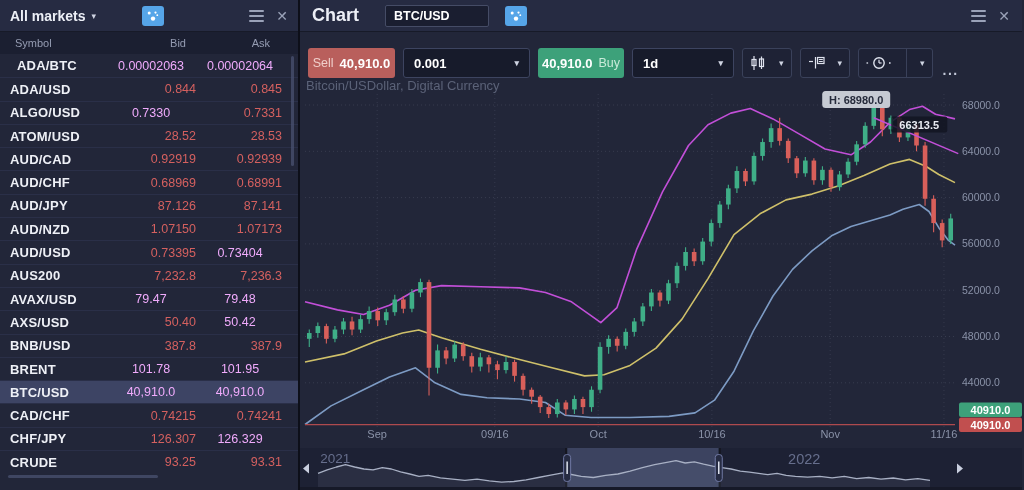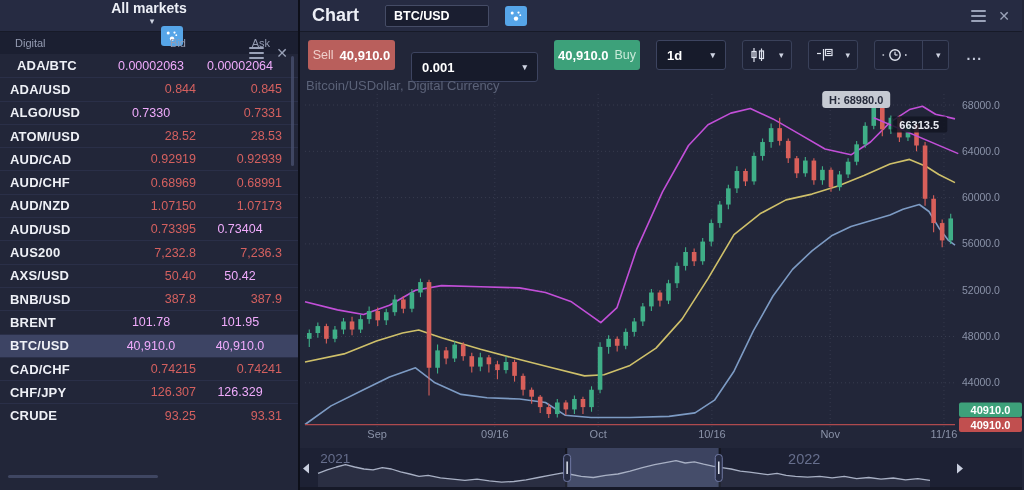--- a/index.html
+++ b/index.html
@@ -1,21 +1,21 @@
 <!DOCTYPE html>
 <html><head>
 <meta charset="utf-8">
 <style>
   html,body{margin:0;padding:0;width:1024px;height:490px;overflow:hidden;background:#10121d;}
   *{box-sizing:border-box;}
   body{font-family:"Liberation Sans", sans-serif;}
   .app{display:flex;width:1024px;height:490px;background:#222639;}
   
   .left-panel{position:relative;width:300px;height:490px;background:#222639;border-right:2px solid #0d0f19;flex:none;overflow:hidden;}
-  .lp-header{height:32px;background:#262b42;display:flex;align-items:center;padding:0 10px;border-bottom:1px solid #171a28;flex-direction:column;}
+  .lp-header{height:32px;background:#262b42;display:flex;align-items:center;padding:0 10px;border-bottom:1px solid #171a28;}
   .lp-title{color:#eceff6;font-size:14px;font-weight:bold;}
   .caret{font-size:9px;color:#cfd4e2;margin-left:6px;}
   .icon-blue{width:22px;height:20px;background:#56a5e8;border-radius:3px;display:flex;align-items:center;justify-content:center;flex:none;}
   .lp-header .icon-blue{margin-left:46px;}
   .hdr-right{margin-left:auto;display:flex;align-items:center;gap:12px;}
   .menu-ic{display:flex;flex-direction:column;gap:3px;cursor:pointer;}
   .menu-ic i{display:block;width:15px;height:2px;background:#9aa2b8;border-radius:1px;}
   .close-ic{color:#9aa2b8;font-size:14px;line-height:14px;cursor:pointer;}
   .lp-cols{height:22px;background:#1b1f31;display:flex;align-items:center;color:#959cb2;font-size:11px;}
   .c-sym{flex:1;padding-left:15px;}
@@ -31,31 +31,31 @@
   .g{color:#f0abfc;text-align:center;}
   .r{color:#d4605f;}
   .vscroll{position:absolute;right:4px;top:56px;width:3px;height:110px;background:#4a5170;border-radius:2px;opacity:.75;}
   .hscroll{position:absolute;left:8px;top:475px;height:3px;width:150px;background:#4a5170;border-radius:2px;opacity:.75;}
   
   .right-panel{position:relative;width:722px;height:490px;flex:none;background:#222639;}
   .rp-header{height:32px;background:#262b42;display:flex;align-items:center;padding:0 12px;border-bottom:1px solid #171a28;}
   .rp-title{color:#eceff6;font-size:18px;font-weight:bold;}
   .sym-input{margin-left:26px;width:104px;height:22px;background:#1a1e30;border:1px solid #454c66;border-radius:2px;color:#ffffff;font-weight:bold;font-size:12.5px;padding:0 8px;font-family:"Liberation Sans",sans-serif;outline:none;}
   .rp-header .icon-blue{margin-left:16px;}
-  .toolbar{height:46px;display:flex;align-items:center;padding:0 8px;gap:16px;}
+  .toolbar{height:46px;display:flex;align-items:flex-end;padding:0 8px;gap:8px;}
   .btn{height:30px;border-radius:3px;display:flex;align-items:center;justify-content:center;gap:6px;cursor:pointer;flex:none;}
   .btn-sell{width:87px;background:#b95f5c;}
   .btn-buy{width:86px;background:#3da17a;}
   .btn .side{font-size:12.5px;}
   .btn-sell .side{color:#f0cfcb;}
   .btn-buy .side{color:#c9ead9;}
   .btn .price{color:#ffffff;font-weight:bold;font-size:13px;}
   .dd{height:30px;background:#171b2b;border:1px solid #3d4460;border-radius:3px;display:flex;align-items:center;justify-content:space-between;padding:0 10px;color:#ffffff;font-weight:bold;font-size:13px;cursor:pointer;flex:none;}
   .dd-qty{width:127px;margin-top:24px;}
-  .dd-tf{width:70px;}
+  .dd-tf{width:102px;}
   .icon-btn{height:30px;background:#1e2235;border:1px solid #3a415a;border-radius:3px;display:flex;align-items:center;padding:0 7px;gap:7px;cursor:pointer;flex:none;}
   .icon-btn svg{display:block;}
   .split{padding:0;}
   .split .seg{height:100%;display:flex;align-items:center;padding:0 7px;}
   .split .seg + .seg{border-left:1px solid #3a415a;}
   .more{color:#c3c9d9;font-weight:bold;font-size:14px;letter-spacing:1.5px;margin-left:2px;cursor:pointer;}
   .chart-wrap{position:relative;width:722px;height:370px;}
   .chart-sub{position:absolute;left:6px;top:0;color:#5b6278;font-size:13px;pointer-events:none;}
   svg text{font-family:"Liberation Sans",sans-serif;}
   .navigator{position:relative;width:722px;height:42px;}
@@ -80,21 +80,21 @@
       <span class="hdr-right">
         <span class="menu-ic">
             <i></i>
             <i></i>
             <i></i>
           </span>
         <span class="close-ic">✕</span>
       </span>
     </div>
     <div class="lp-cols">
-      <span class="c-sym">Digital</span>
+      <span class="c-sym">Symbol</span>
       <span class="c-bid">Bid</span>
       <span class="c-ask">Ask</span>
     </div>
     <div class="rows" id="market-rows">
         <div class="mrow">
           <span class="m-sym">ADA/BTC</span>
           <span class="m-bid g">0.00002063</span>
           <span class="m-ask g">0.00002064</span>
         </div>
         <div class="mrow">
@@ -116,33 +116,43 @@
           <span class="m-sym">AUD/CAD</span>
           <span class="m-bid r">0.92919</span>
           <span class="m-ask r">0.92939</span>
         </div>
         <div class="mrow">
           <span class="m-sym">AUD/CHF</span>
           <span class="m-bid r">0.68969</span>
           <span class="m-ask r">0.68991</span>
         </div>
         <div class="mrow">
+          <span class="m-sym">AUD/JPY</span>
+          <span class="m-bid r">87.126</span>
+          <span class="m-ask r">87.141</span>
+        </div>
+        <div class="mrow">
           <span class="m-sym">AUD/NZD</span>
           <span class="m-bid r">1.07150</span>
           <span class="m-ask r">1.07173</span>
         </div>
         <div class="mrow">
           <span class="m-sym">AUD/USD</span>
           <span class="m-bid r">0.73395</span>
           <span class="m-ask g">0.73404</span>
         </div>
         <div class="mrow">
           <span class="m-sym">AUS200</span>
           <span class="m-bid r">7,232.8</span>
           <span class="m-ask r">7,236.3</span>
+        </div>
+        <div class="mrow">
+          <span class="m-sym">AVAX/USD</span>
+          <span class="m-bid g">79.47</span>
+          <span class="m-ask g">79.48</span>
         </div>
         <div class="mrow">
           <span class="m-sym">AXS/USD</span>
           <span class="m-bid r">50.40</span>
           <span class="m-ask g">50.42</span>
         </div>
         <div class="mrow">
           <span class="m-sym">BNB/USD</span>
           <span class="m-bid r">387.8</span>
           <span class="m-ask r">387.9</span>

